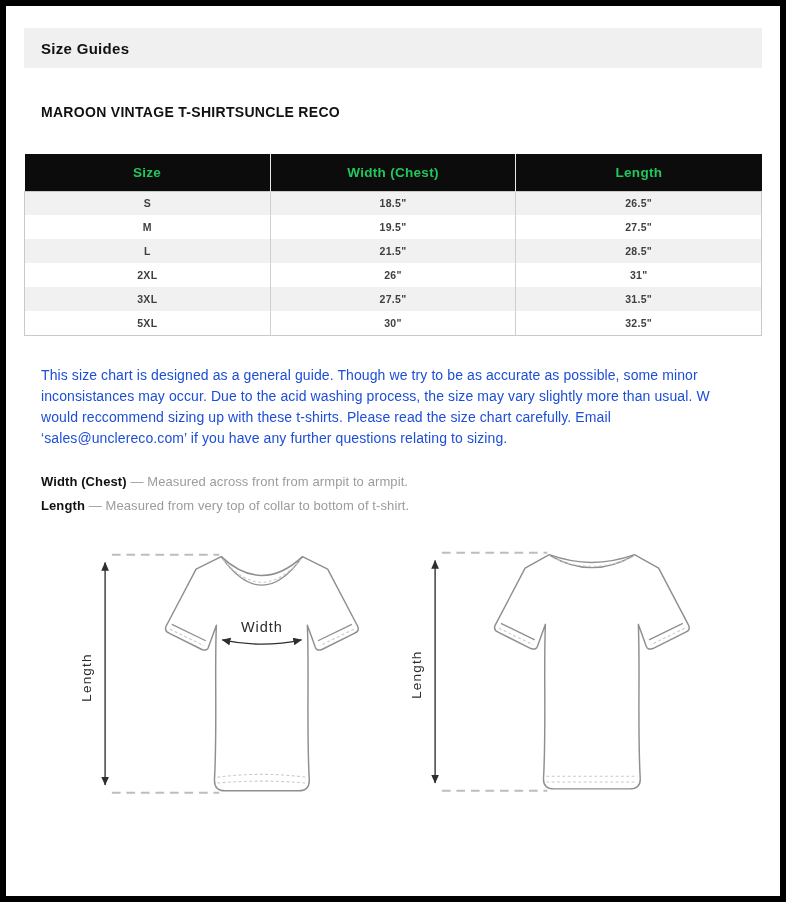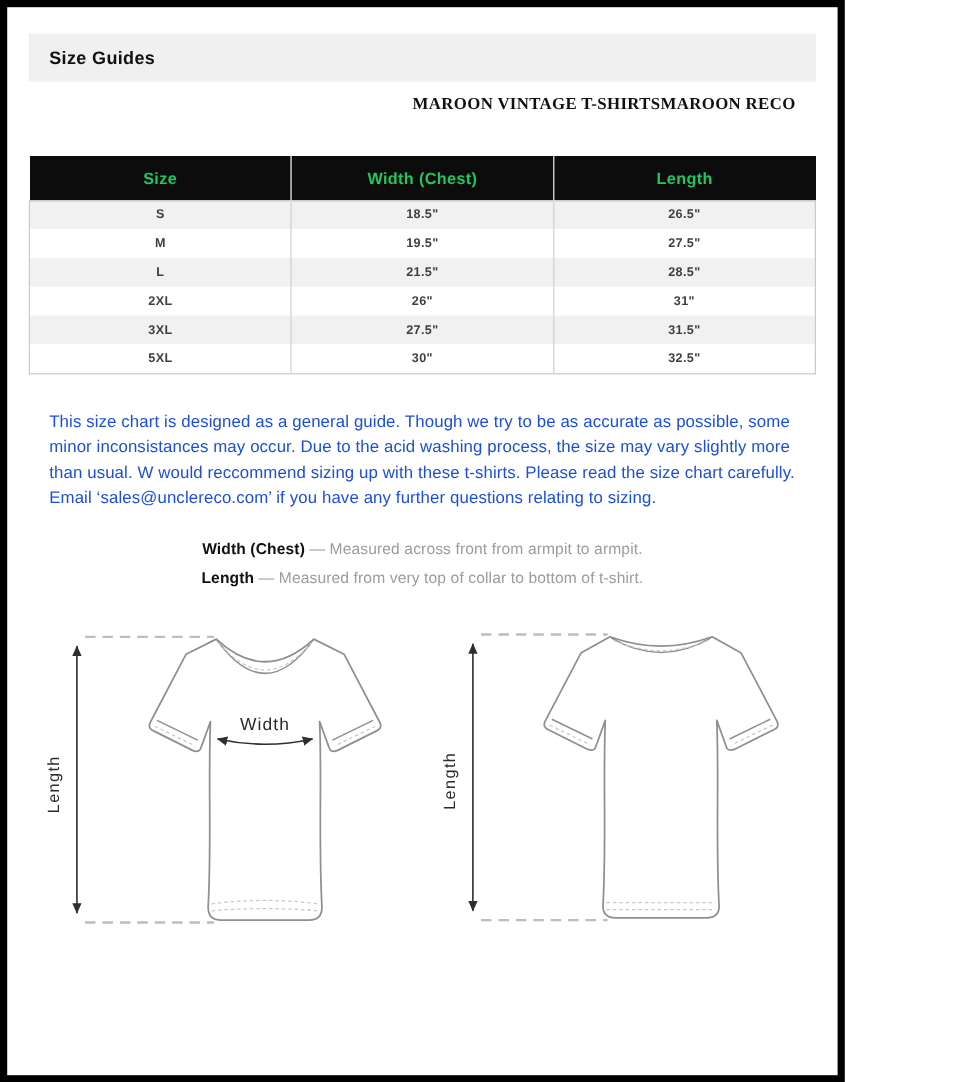--- a/index.html
+++ b/index.html
@@ -1,35 +1,35 @@
 <!DOCTYPE html>
 <html><head>
 <meta charset="utf-8">
 <style>
   * { margin:0; padding:0; box-sizing:border-box; }
   html,body { background:#fff; font-family:"Liberation Sans", sans-serif; }
   .page {
-    width:704px; height:902px;
+    width:786px; height:902px;
     border:6px solid #000;
     background:#fff;
     padding:0 18px;
     overflow:hidden;
   }
   
   .bar {
     margin-top:22px;
     background:#f0f0f0;
     height:40px;
     display:flex; align-items:center;
     padding:0 17px;
   }
   .bar-title { font-size:15px; font-weight:700; color:#111; letter-spacing:.3px; }
   .product-row {
-    display:flex; justify-content:flex-end; align-items:center;
-    margin-top:12px; padding:0 17px;font-family:Liberation Serif, serif;
+    display:flex; justify-content:flex-start; align-items:center;
+    margin-top:36px; padding:0 17px;
   }
   .product-row span { font-size:14px; font-weight:700; color:#111; letter-spacing:.3px; }
   
   table.size-chart { width:100%; border-collapse:collapse; margin-top:34px; table-layout:fixed; }
   .size-chart th {
     background:#0c0c0c; color:#22c55e;
     font-size:13.5px; font-weight:700; letter-spacing:.3px;
     height:37px; border-left:1px solid #e9e9e9;
   }
   .size-chart th:first-child { border-left:none; }
@@ -42,21 +42,21 @@
   .size-chart td:first-child { border-left:none; }
   .size-chart tbody tr:nth-child(odd) { background:#f1f1f1; }
   .size-chart tbody tr:nth-child(even) { background:#fff; }
   
   .note {
     margin:29px 17px 0;
     max-width:716px;
     font-size:14px; line-height:21px; color:#1d4ed8; letter-spacing:.1px;
   }
   .defs { margin:26px 17px 0; }
-  .def { font-size:13px; line-height:14px; color:#9c9c9c; margin-bottom:10px; letter-spacing:.1px;text-align:center; }
+  .def { font-size:13px; line-height:14px; color:#9c9c9c; margin-bottom:10px; letter-spacing:.1px; }
   .def .term { color:#111; font-weight:700; }
   
   .diagrams { display:flex; justify-content:center; gap:30px; margin-top:26px; }
   .diagrams svg { display:block; }
   .outline { fill:#fff; stroke:#8f8f8f; stroke-width:1.5; stroke-linejoin:round; }
   .thin    { fill:none; stroke:#8f8f8f; stroke-width:1.3; }
   .stitch  { fill:none; stroke:#c9c9c9; stroke-width:1.1; stroke-dasharray:3 2.5; }
   .dashes  { fill:none; stroke:#bdbdbd; stroke-width:2; stroke-dasharray:9 6; }
   .arrow   { fill:none; stroke:#2e2e2e; stroke-width:1.4; }
   .dim-label {
@@ -68,21 +68,21 @@
 <body>
 
 <div class="page">
 
   <div class="bar">
     <span class="bar-title">Size Guides</span>
   </div>
 
   <div class="product-row">
     <span>MAROON VINTAGE T-SHIRTS</span>
-    <span>MAROON RECO</span>
+    <span>UNCLE RECO</span>
   </div>
 
   <table class="size-chart">
     <thead>
       <tr>
         <th>Size</th>
         <th>Width (Chest)</th>
         <th>Length</th>
       </tr>
     </thead>

